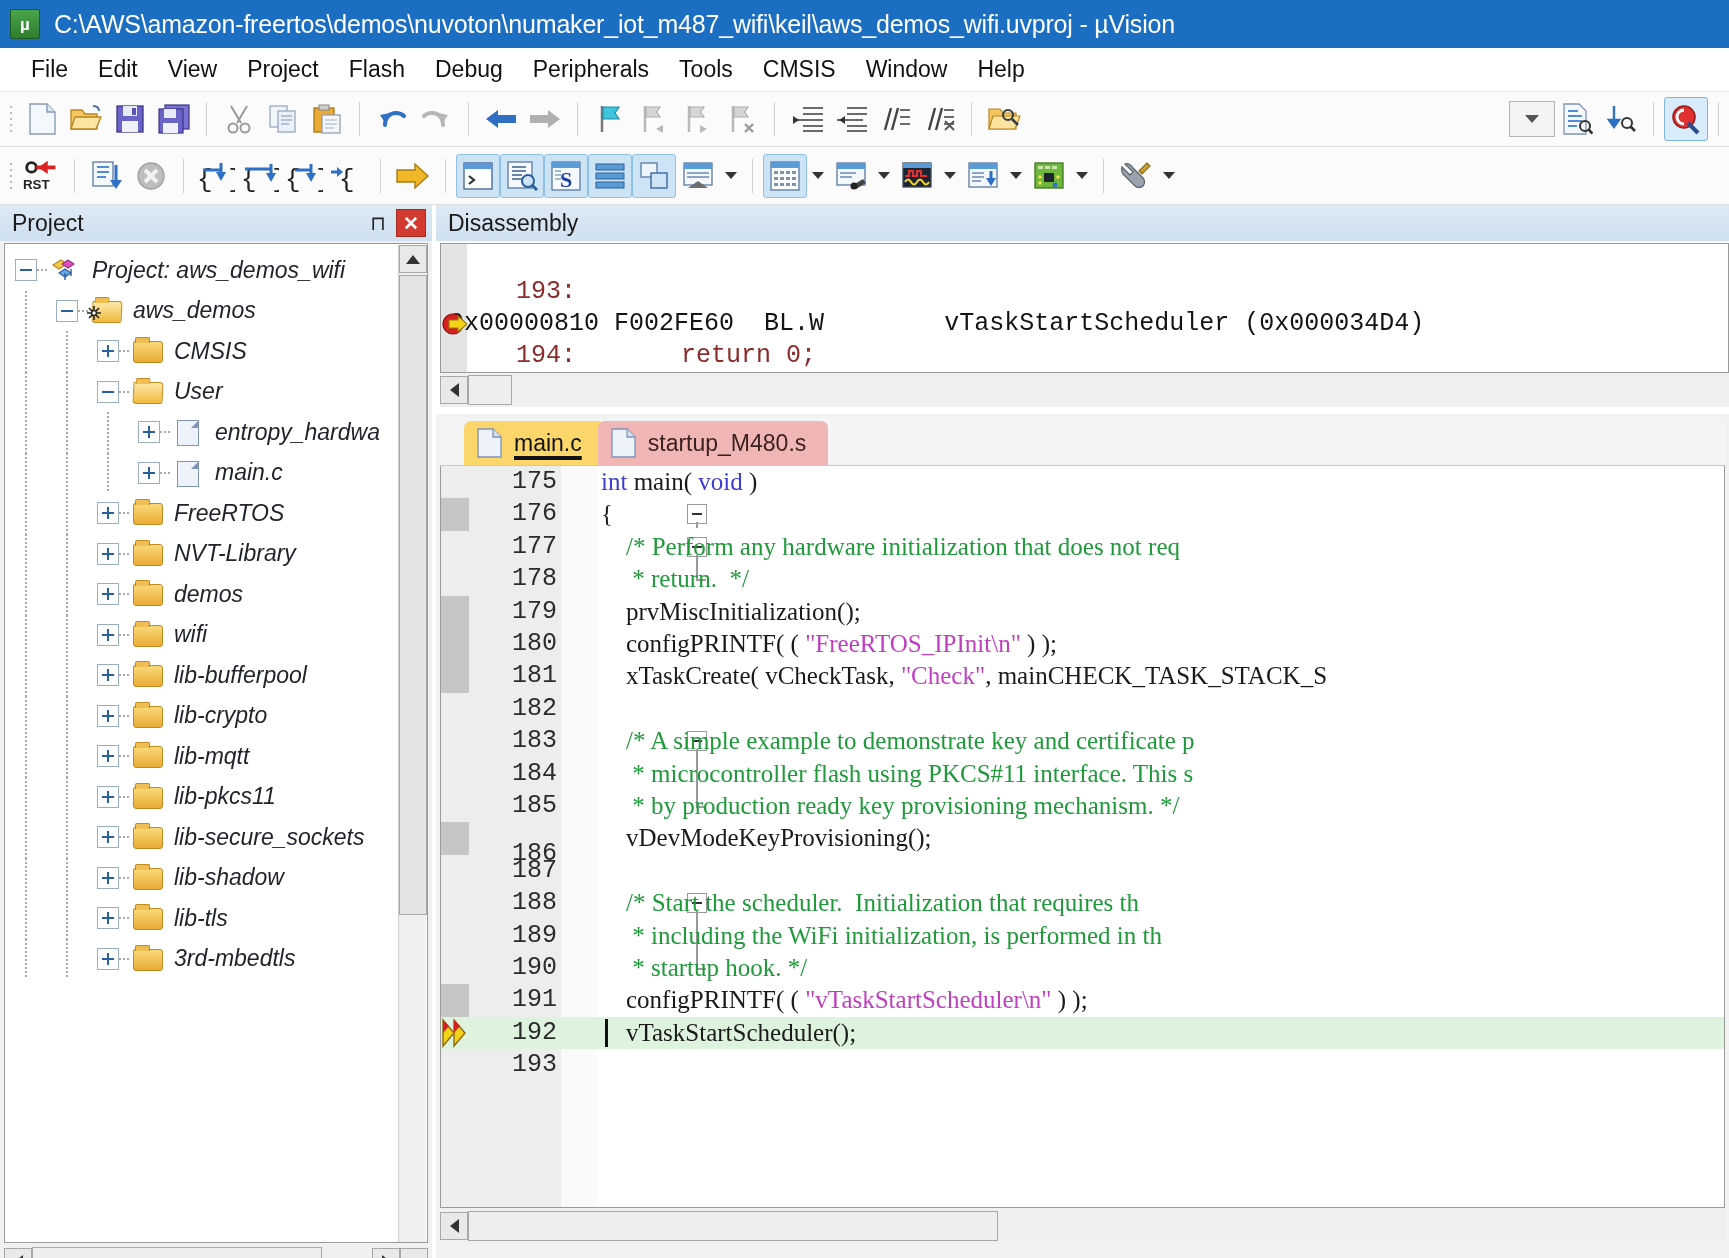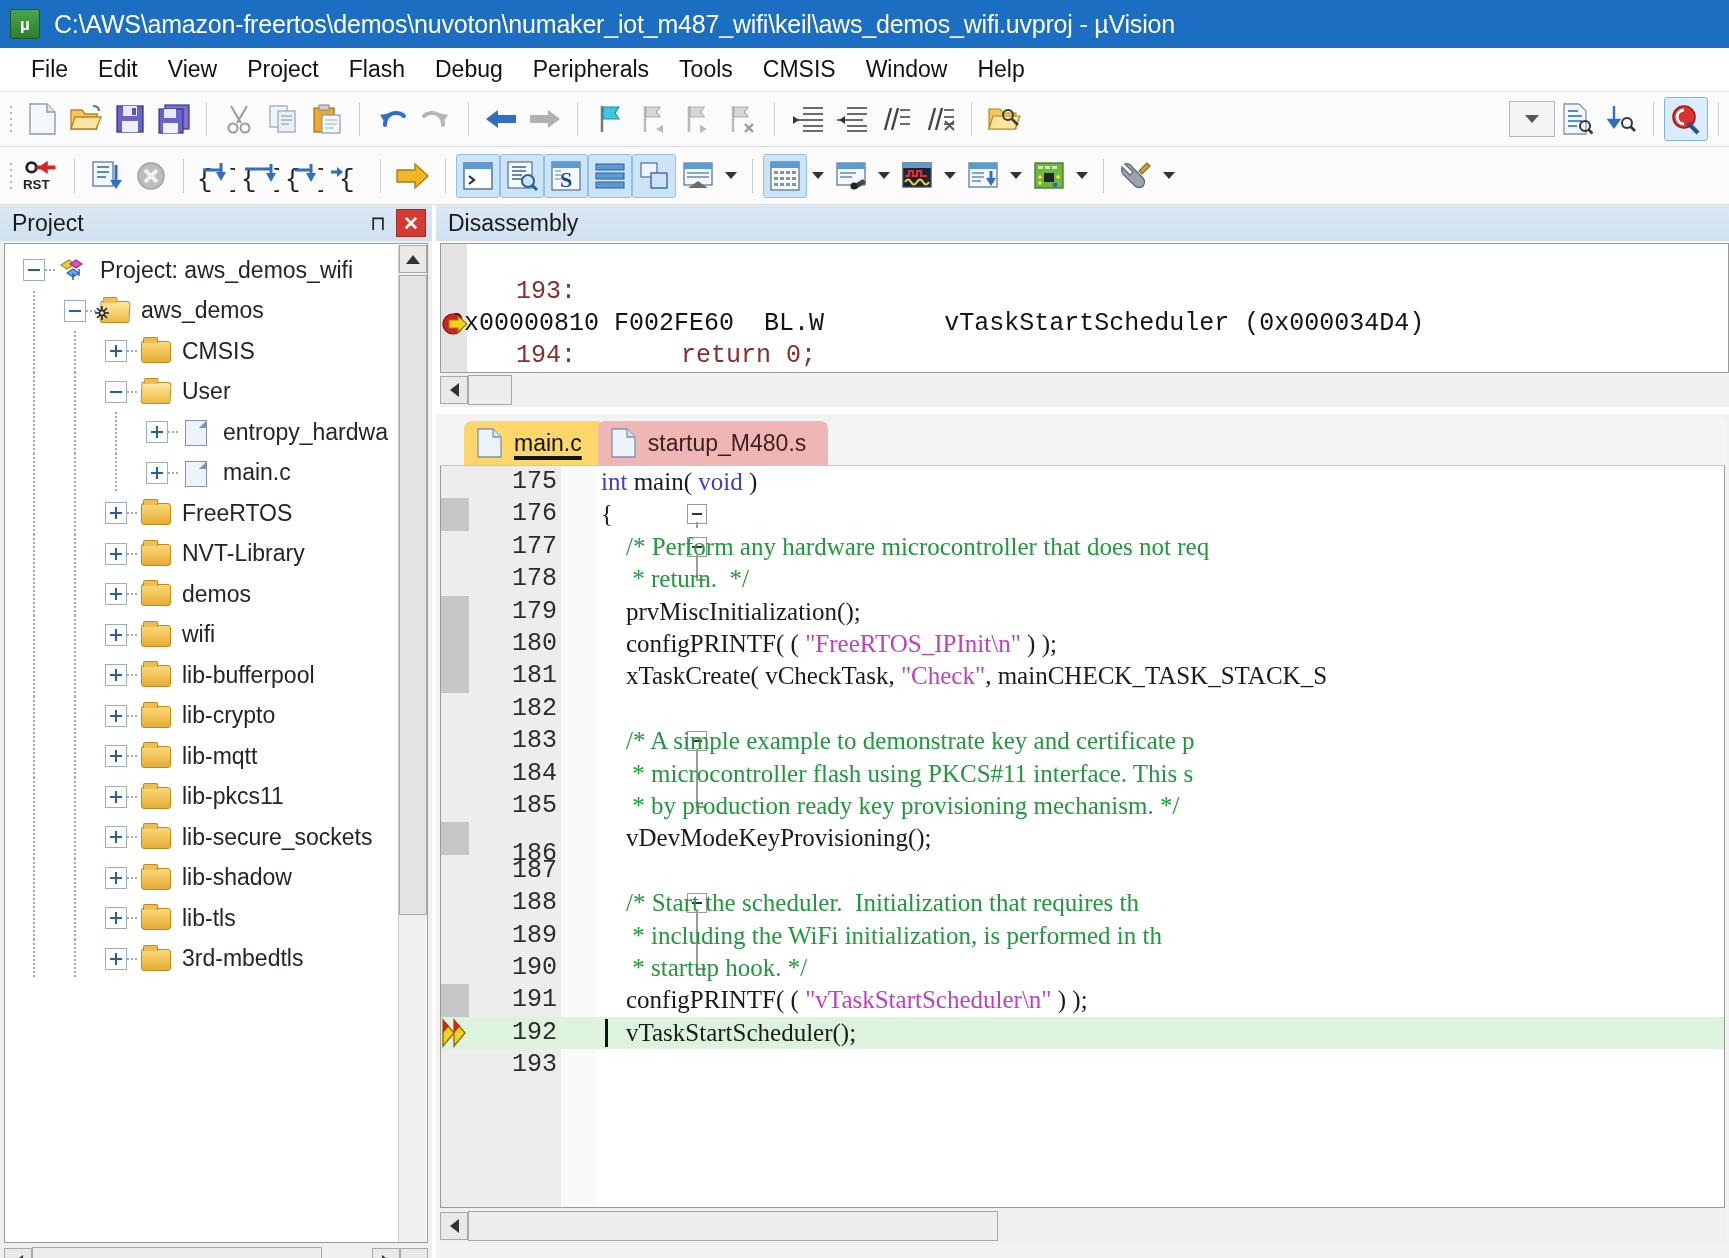--- a/index.html
+++ b/index.html
@@ -119,21 +119,21 @@
     background: #d43b30; color: #fff; font-size: 19px; font-weight: bold;
     display: flex; align-items: center; justify-content: center;
     border: 1px solid #a52a22;
   }
   #tree-wrap {
     position: absolute; left: 4px; top: 38px; width: 424px; height: 1000px;
     background: #ffffff; border: 1px solid #9a9a9a;
     overflow: hidden;
   }
   #tree {
-    position: absolute; left: 8px; top: 6px; width: 390px;
+    position: absolute; left: 0; top: 6px; width: 390px; font-style: italic;
   }
   .tree-row {
     height: 40.5px; display: flex; align-items: center;
     white-space: nowrap; position: relative;
   }
   .tree-row .lbl {
     font-size: 23px; color: #20252c; margin-left: 9px;
     white-space: nowrap;
   }
   .expander {
@@ -1039,21 +1039,21 @@
       </div>
     <div id="code-lines">
         <div class="code-row" style="top: 0px;"></div>
         <div class="lnum" style="top: 0px;">175</div>
         <div class="ctext" style="top: 0px;"><span class="kw">int </span><span>main( </span><span class="kw">void</span><span> )</span></div>
         <div class="code-row" style="top: 32.4px;"></div>
         <div class="lnum" style="top: 32.4px;">176</div>
         <div class="ctext" style="top: 32.4px;"><span>{</span></div>
         <div class="code-row" style="top: 64.8px;"></div>
         <div class="lnum" style="top: 64.8px;">177</div>
-        <div class="ctext" style="top: 64.8px;"><span class="cmt">    /* Perform any hardware microcontroller that does not req</span></div>
+        <div class="ctext" style="top: 64.8px;"><span class="cmt">    /* Perform any hardware initialization that does not req</span></div>
         <div class="code-row" style="top: 97.2px;"></div>
         <div class="lnum" style="top: 97.2px;">178</div>
         <div class="ctext" style="top: 97.2px;"><span class="cmt">     * return.  */</span></div>
         <div class="code-row" style="top: 129.6px;"></div>
         <div class="lnum" style="top: 129.6px;">179</div>
         <div class="ctext" style="top: 129.6px;"><span>    prvMiscInitialization();</span></div>
         <div class="code-row" style="top: 162px;"></div>
         <div class="lnum" style="top: 162px;">180</div>
         <div class="ctext" style="top: 162px;"><span>    configPRINTF( ( </span><span class="str">"FreeRTOS_IPInit\n"</span><span> ) );</span></div>
         <div class="code-row" style="top: 194.4px;"></div>

